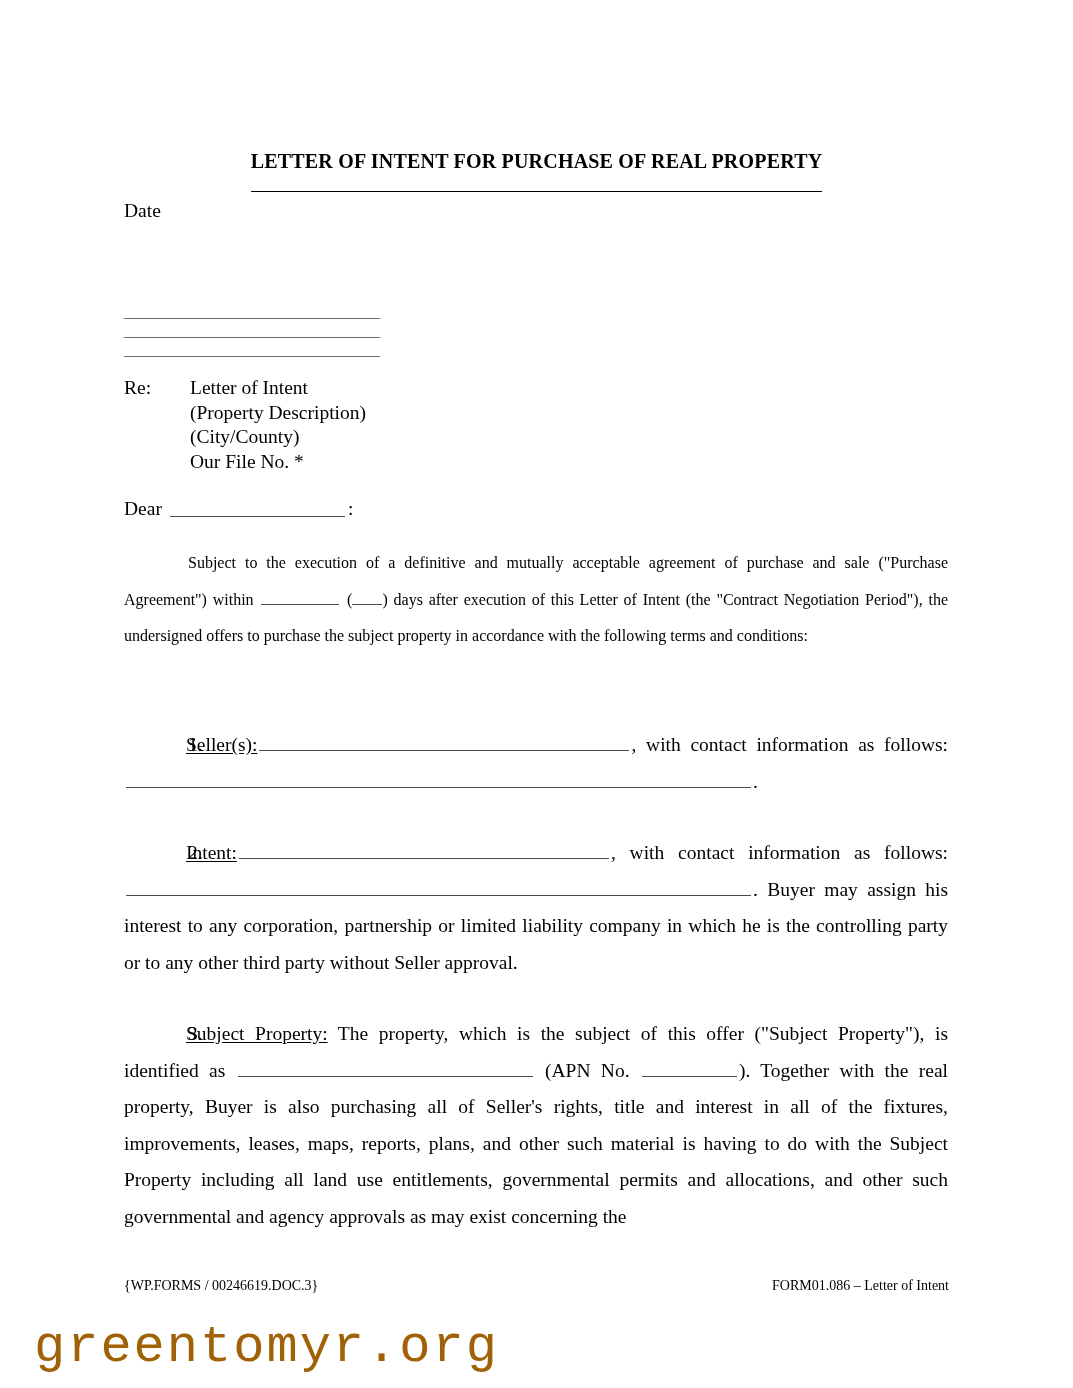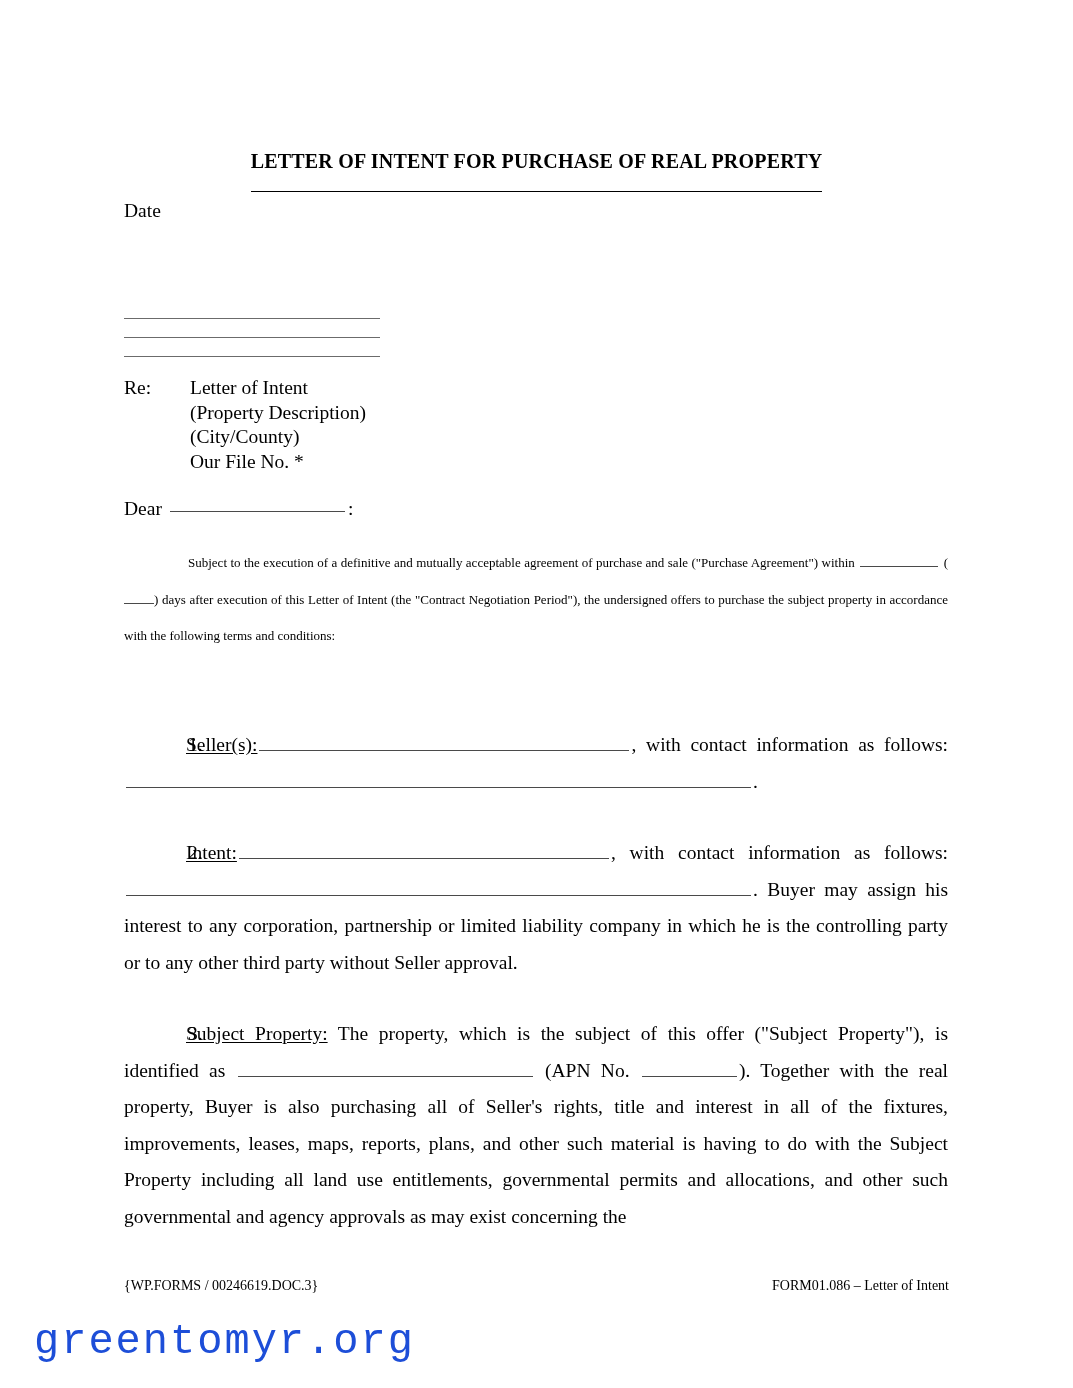--- a/index.html
+++ b/index.html
@@ -84,36 +84,36 @@
   .re-val { white-space: pre; }
 
   
   .salutation {
     position: absolute;
     left: 124px;
     top: 497px;
     font-size: 19.5px;
     line-height: 24px;
     display: flex;
-    align-items: flex-start;
+    align-items: center;
   }
   .salutation .rule {
     display: inline-block;
     width: 175px;
     border-bottom: 1.4px solid #4a4a4a;
     margin: 0 3px 0 8px;
     height: 14px;
   }
 
   
   .body-block {
     position: absolute;
     left: 124px;
     width: 824px;
-    font-size: 13px;
+    font-size: 16px;
     line-height: 36.5px;
     text-align: justify;
     text-justify: inter-word;
   }
   .body-block.p1 { top: 545px; }
   .body-block.p1 .indent { display: inline-block; width: 64px; }
 
   .item { position: absolute; left: 124px; width: 824px;
           font-size: 19.5px; line-height: 36.5px;
           text-align: justify; text-justify: inter-word; }
@@ -155,22 +155,22 @@
     display: flex;
     justify-content: space-between;
   }
 
   
   .watermark {
     position: absolute;
     left: 34px;
     top: 1318px;
     font-family: "Liberation Mono", "DejaVu Sans Mono", monospace;
-    font-size: 42px;
-    color: #1d4ed8;
+    font-size: 52px;
+    color: #a16207;
     letter-spacing: 2px;
     user-select: none;
   }
 </style>
 </head>
 <body>
 
 <div class="page">
 
 

